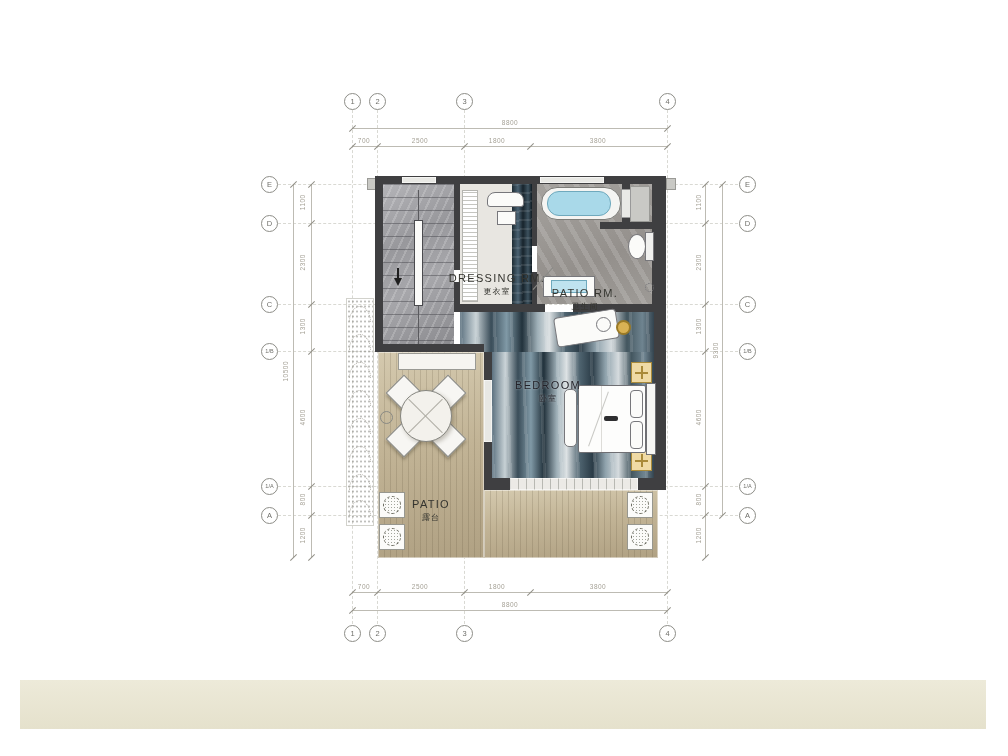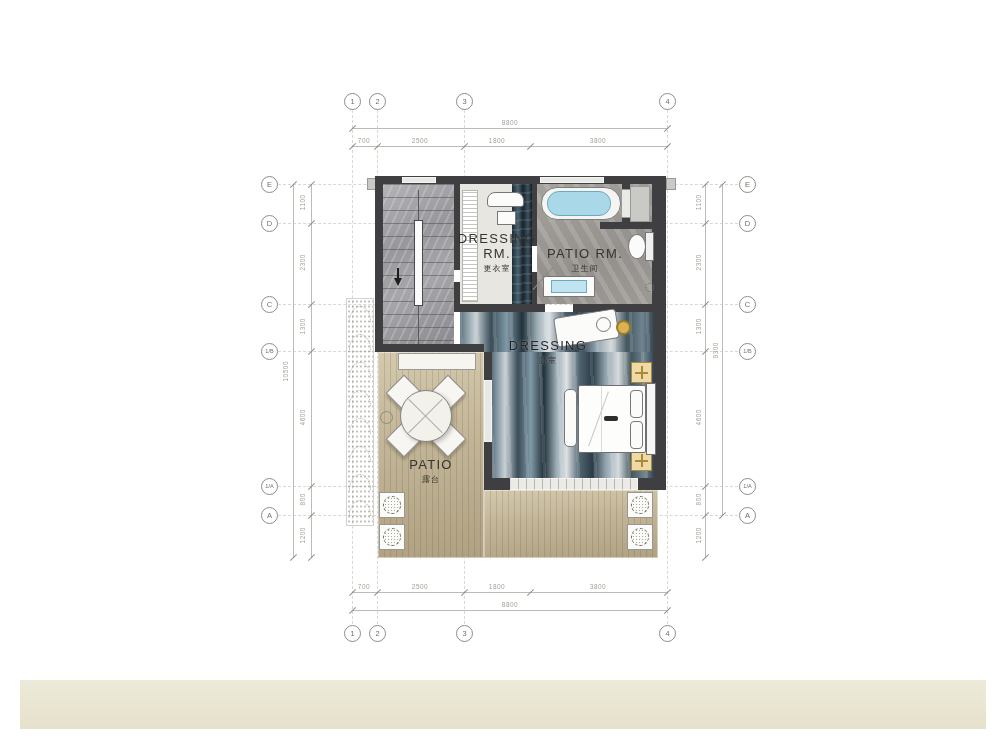--- a/index.html
+++ b/index.html
@@ -46,21 +46,21 @@
   .nstand{position:absolute;background:
     linear-gradient(#a98a3a 0 0) center/2px 13px no-repeat,
     linear-gradient(#a98a3a 0 0) center/13px 2px no-repeat,#efdaa5;border:1px solid #a98a3a;box-sizing:border-box;}
   .chair{position:absolute;width:26px;height:26px;background:#f7f6f3;border:1px solid #85857f;transform:rotate(45deg);box-shadow:2px 2px 3px rgba(70,60,40,.35);box-sizing:border-box;}
   .xline{position:absolute;width:1px;height:48px;background:#b0aea6;}
   .plant{position:absolute;left:3px;top:3px;width:18px;height:18px;border:1px dashed #68685c;border-radius:50%;background:radial-gradient(rgba(90,95,80,.55) .6px,transparent 1px);background-size:3px 3px;box-sizing:border-box;}
   .tri{position:absolute;width:0;height:0;border:4px solid transparent;border-top:8px solid #1f1f1f;}
   .line{position:absolute;background:#8a8a86;}
   
   .roomlbl{position:absolute;width:110px;text-align:center;color:#34342f;}
-  .roomlbl .en{display:block;font-size:13px;letter-spacing:1.3px;}
+  .roomlbl .en{display:block;font-size:11px;letter-spacing:1.3px;margin-top:41px;}
   .roomlbl .zh{display:block;font-size:8px;letter-spacing:1px;margin-top:2px;}
   .roomlbl.dark{color:#23232a;text-shadow:0 0 2px rgba(255,255,255,.5);}
   
   .footer-bar{position:absolute;left:20px;top:680px;width:966px;height:49px;background:linear-gradient(180deg,#edead9,#e5e1cc);}
 </style>
 </head>
 <body>
 
 <div class="sheet">
 
@@ -263,21 +263,21 @@
 
   <div class="roomlbl" style="left:442px;top:231px;">
     <span class="en">DRESSING RM.</span>
     <span class="zh">更衣室</span>
   </div>
   <div class="roomlbl" style="left:530px;top:246px;">
     <span class="en">PATIO RM.</span>
     <span class="zh">卫生间</span>
   </div>
   <div class="roomlbl dark" style="left:493px;top:338px;">
-    <span class="en">DRESSING</span>
+    <span class="en">BEDROOM</span>
     <span class="zh">卧室</span>
   </div>
   <div class="roomlbl" style="left:376px;top:457px;">
     <span class="en">PATIO</span>
     <span class="zh">露台</span>
   </div>
 
   <div class="footer-bar">
     
     

